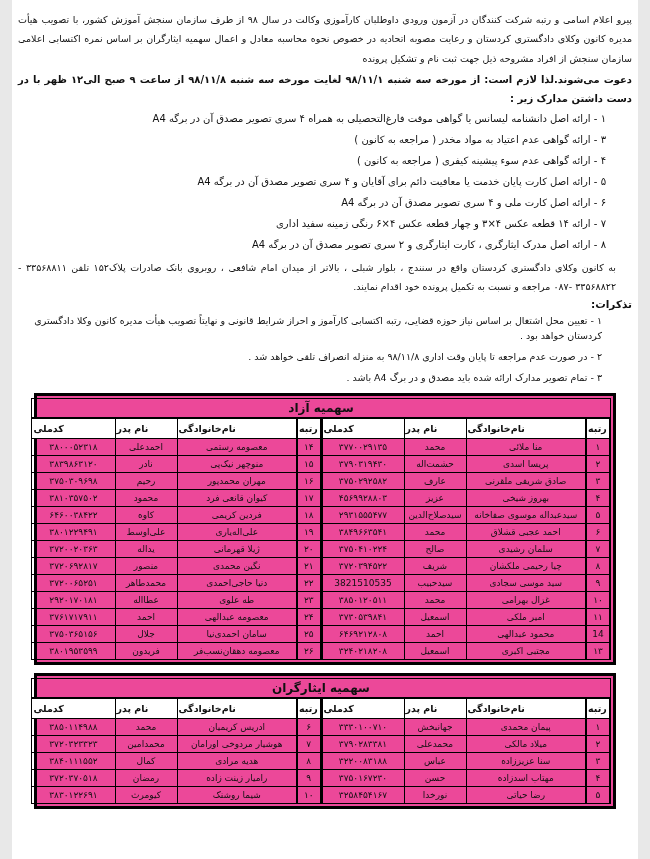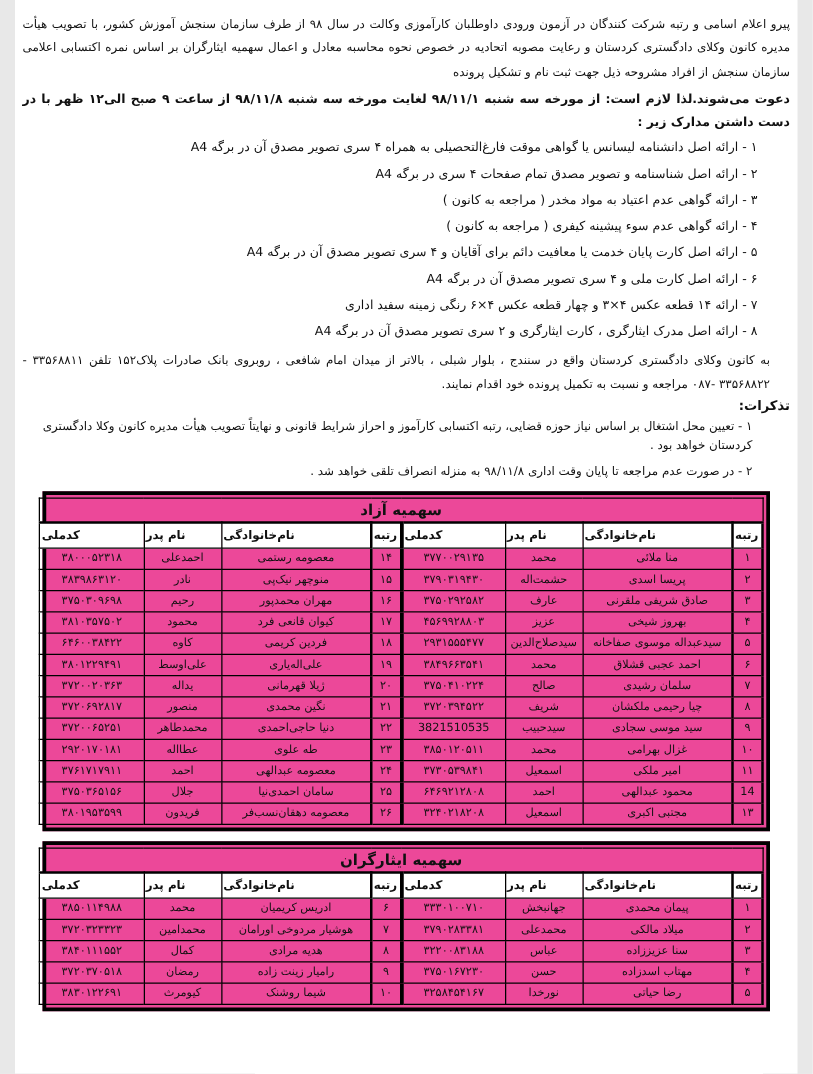--- a/index.html
+++ b/index.html
@@ -38,33 +38,33 @@
   table.quota .sep { border-right:3px solid #000; }
 </style>
 </head>
 <body>
 
 <div class="page">
   <p class="intro">پیرو اعلام اسامی و رتبه شرکت کنندگان در آزمون ورودی داوطلبان کارآموزی وکالت در سال ۹۸ از طرف سازمان سنجش آموزش کشور، با تصویب هیأت مدیره کانون وکلای دادگستری کردستان و رعایت مصوبه اتحادیه در خصوص نحوه محاسبه معادل و اعمال سهمیه ایثارگران بر اساس نمره اکتسابی اعلامی سازمان سنجش از افراد مشروحه ذیل جهت ثبت نام و تشکیل پرونده</p>
   <p class="intro bold">دعوت می‌شوند.لذا لازم است: از مورخه سه شنبه ۹۸/۱۱/۱ لغایت مورخه سه شنبه ۹۸/۱۱/۸ از ساعت ۹ صبح الی۱۲ ظهر با در دست داشتن مدارک زیر :</p>
   <div id="documents-list">
       <div class="doc-item">۱ - ارائه اصل دانشنامه لیسانس یا گواهی موقت فارغ‌التحصیلی به همراه ۴ سری تصویر مصدق آن در برگه A4</div>
-      <div class="doc-item">۲ - ارائه اصل شناسنامه و تصویر مصدق تمام صفحات ۴ سری در برگه A4</div>
       <div class="doc-item">۳ - ارائه گواهی عدم اعتیاد به مواد مخدر ( مراجعه به کانون )</div>
       <div class="doc-item">۴ - ارائه گواهی عدم سوء پیشینه کیفری ( مراجعه به کانون )</div>
       <div class="doc-item">۵ - ارائه اصل کارت پایان خدمت یا معافیت دائم برای آقایان و ۴ سری تصویر مصدق آن در برگه A4</div>
       <div class="doc-item">۶ - ارائه اصل کارت ملی و ۴ سری تصویر مصدق آن در برگه A4</div>
       <div class="doc-item">۷ - ارائه ۱۴ قطعه عکس ۴×۳ و چهار قطعه عکس ۴×۶ رنگی زمینه سفید اداری</div>
       <div class="doc-item">۸ - ارائه اصل مدرک ایثارگری ، کارت ایثارگری و ۲ سری تصویر مصدق آن در برگه A4</div>
     </div>
   <p class="address">به کانون وکلای دادگستری کردستان واقع در سنندج ، بلوار شبلی ، بالاتر از میدان امام شافعی ، روبروی بانک صادرات پلاک۱۵۲ تلفن ۳۳۵۶۸۸۱۱ - ۳۳۵۶۸۸۲۲ -۰۸۷ مراجعه و نسبت به تکمیل پرونده خود اقدام نمایند.</p>
   <p class="notes-title">تذکرات:</p>
   <div id="notes-list">
       <div class="note-item">۱ - تعیین محل اشتغال بر اساس نیاز حوزه قضایی، رتبه اکتسابی کارآموز و احراز شرایط قانونی و نهایتاً تصویب هیأت مدیره کانون وکلا دادگستری کردستان خواهد بود .</div>
       <div class="note-item">۲ - در صورت عدم مراجعه تا پایان وقت اداری ۹۸/۱۱/۸ به منزله انصراف تلقی خواهد شد .</div>
+      <div class="note-item">۳ - تمام تصویر مدارک ارائه شده باید مصدق و در برگ A4 باشد .</div>
     </div>
   <div id="tables">
       <div class="tbl-frame">
         <table class="quota">
           <colgroup>
             <col style="width: 24px;">
             <col style="width: 120px;">
             <col style="width: 62px;">
             <col style="width: 83px;">
             <col style="width: 24px;">

